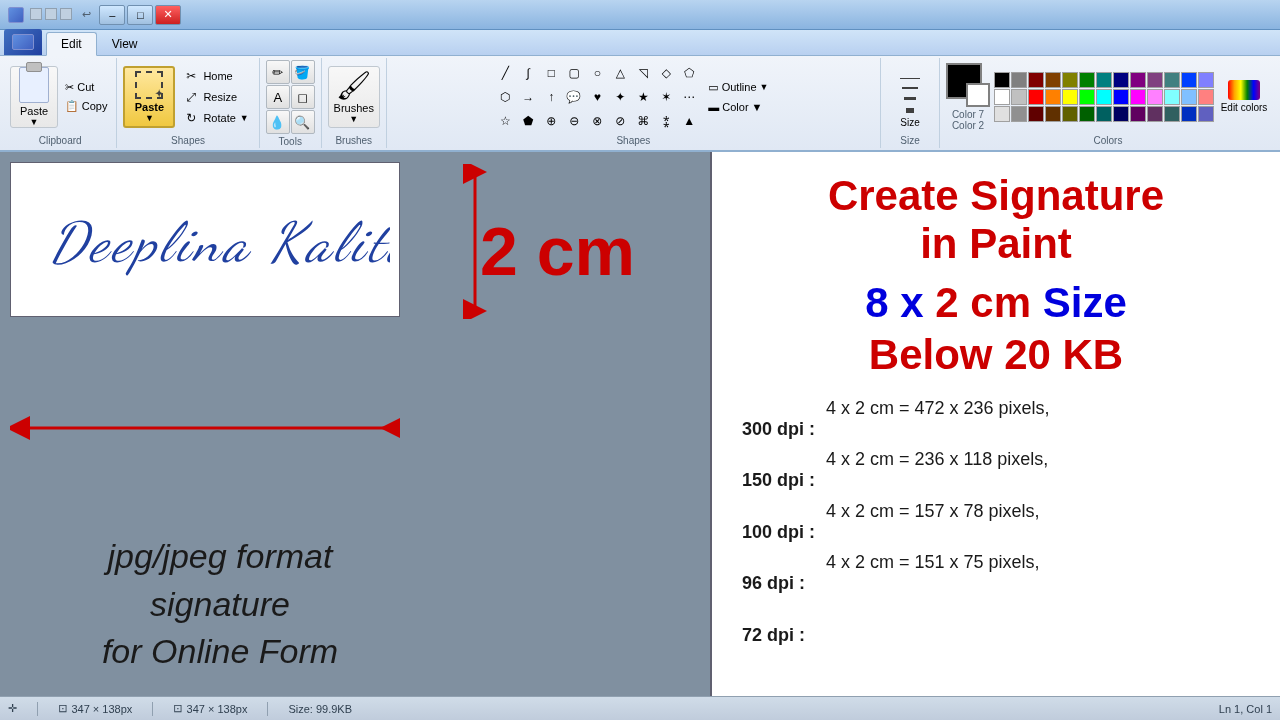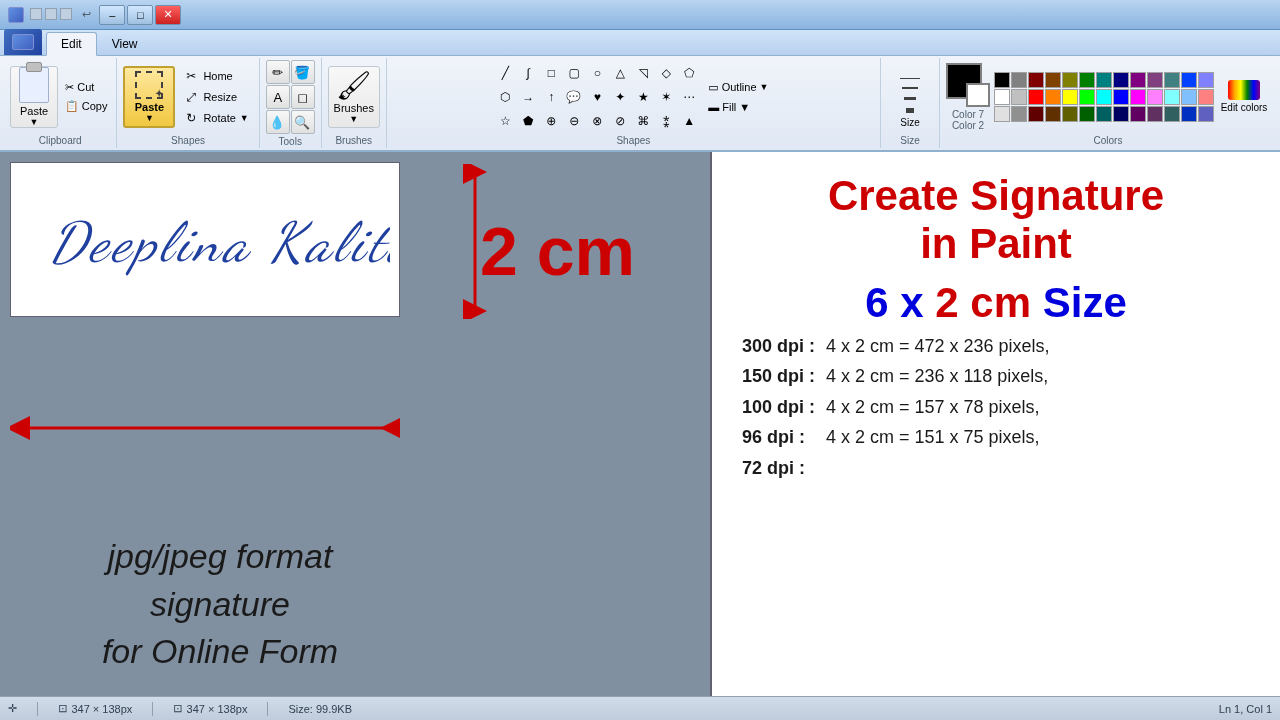--- a/index.html
+++ b/index.html
@@ -312,21 +312,21 @@
       font-weight: bold;
       text-align: center;
       margin-bottom: 14px;
     }
     .dpi-table {
       font-size: 18px;
       color: #1a1a1a;
       line-height: 1.7;
     }
     .dpi-row { display: flex; gap: 4px; }
-    .dpi-label { min-width: 80px; font-weight: bold; }
+    .dpi-label { min-width: 80px; font-weight: bold; margin-top: 21px; }
 
     
     .status-bar {
       height: 24px;
       background: linear-gradient(to bottom, #d0dce8, #c0ccdc);
       border-top: 1px solid #90a0b0;
       display: flex;
       align-items: center;
       padding: 0 8px;
       gap: 20px;
@@ -523,21 +523,21 @@
       </div>
 
       <div class="of-group">
         <div class="of-btn">
           <span>▭</span>
           <span>Outline</span>
           <span style="font-size:9px;">▼</span>
         </div>
         <div class="of-btn">
           <span>▬</span>
-          <span>Fill ▼</span>
+          <span>Color ▼</span>
         </div>
       </div>
     </div>
     <div class="ribbon-group-label">Shapes</div>
   </div>
 
   <div class="ribbon-group">
     <div class="ribbon-group-content">
       <div class="size-btn">
         <div style="width:20px;height:2px;background:#404040;margin:4px auto;"></div>
@@ -660,23 +660,24 @@
 signature
 for Online Form</span>
     </div>
   </div>
 
   <div class="right-panel">
     <div class="panel-title" style="white-space:pre-line;">Create Signature
 in Paint</div>
     <div style="display:flex;align-items:center;justify-content:center;gap:0;">
       <div class="panel-size">
-        <span style="color:#0000dd;">6 x </span><span style="color:#cc0000;">2 cm</span><span style="color:#0000dd;"> Size</span>
-      </div>
-    </div>
+        <span style="color:#0000dd;">8 x </span><span style="color:#cc0000;">2 cm</span><span style="color:#0000dd;"> Size</span>
+      </div>
+    </div>
+    <div class="panel-kb">Below 20 KB</div>
     <div class="dpi-table">
       <div class="dpi-row">
         <span class="dpi-label">300 dpi :</span>
         <span>4 x 2 cm = 472 x 236 pixels,</span>
       </div>
       <div class="dpi-row">
         <span class="dpi-label">150 dpi :</span>
         <span>4 x 2 cm = 236 x 118 pixels,</span>
       </div>
       <div class="dpi-row">

